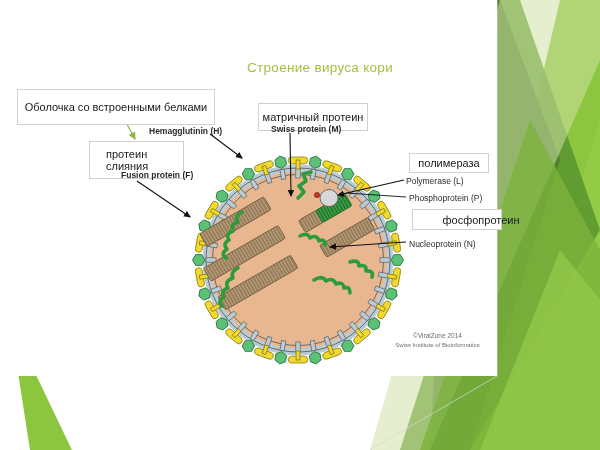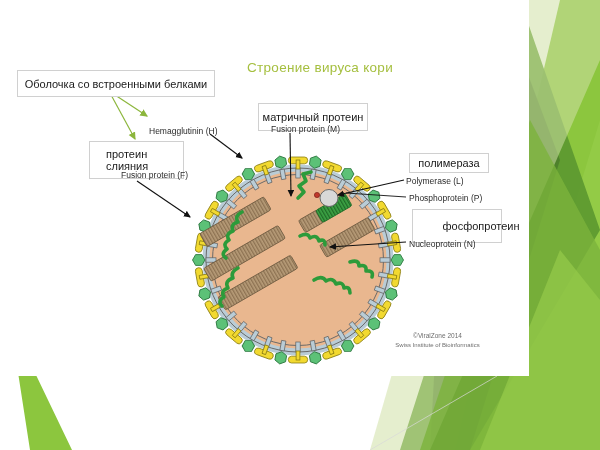--- a/index.html
+++ b/index.html
@@ -10,41 +10,41 @@
     position:relative;
   }
   #slide{position:absolute;inset:0;width:600px;height:450px;overflow:hidden;background:#ffffff;}
 
   
   .facet{position:absolute;pointer-events:none;}
 
   
   #picture{
     position:absolute;left:0px;top:0px;width:497px;height:376px;
-    background:#ffffff;overflow:hidden;padding-left:32px;
+    background:#ffffff;overflow:hidden;
   }
 
   
   #title{
     position:absolute;left:247px;top:60px;
     font-size:13.5px;color:#a5bf3f;letter-spacing:.3px;
     white-space:nowrap;
   }
 
   
   #virus{position:absolute;left:178px;top:140px;width:240px;height:240px;}
 
   
   .lbox{
     position:absolute;background:#ffffff;border:1px solid #d0d0d0;
     box-sizing:border-box;color:#1a1a1a;white-space:nowrap;
     display:flex;align-items:center;justify-content:center;
   }
   .ru{font-size:11px;}
-  .en{position:absolute;font-size:8.5px;font-weight:normal;color:#2b2b2b;white-space:nowrap;}
+  .en{position:absolute;font-size:8.5px;font-weight:bold;color:#2b2b2b;white-space:nowrap;}
   .en.thin{font-weight:normal;}
 
   
   #copyright{
     position:absolute;left:380px;top:332px;width:115px;
     text-align:center;color:#6d6d6d;line-height:1.35;
   }
   #copyright div:first-child{font-size:6.5px;}
   #copyright div:last-child{font-size:6px;}
 
@@ -289,42 +289,42 @@
 
       <line x1="406" y1="242" x2="330" y2="247" stroke="#111" stroke-width="1.1" marker-end="url(#abk)"></line>
     </svg>
 
     <div id="copyright">
       <div>©ViralZone 2014</div>
       <div>Swiss Institute of Bioinformatics</div>
     </div>
   </div>
 
-  <div class="lbox ru" style="left:17px;top:70px;width:198px;height:27px;">
+  <div class="lbox ru" style="left:17px;top:89px;width:198px;height:36px;">
     <span>Оболочка со встроенными белками</span>
   </div>
 
   <div class="en" style="left:149px;top:126px;">Hemagglutinin (H)</div>
 
   <div class="lbox" style="left:89px;top:141px;width:95px;height:38px;flex-direction:column;align-items:flex-start;justify-content:center;padding-left:16px;">
     <span class="ru">протеин</span>
     <span class="ru">слияния</span>
   </div>
   <div class="en" style="left:121px;top:170px;">Fusion protein (F)</div>
 
   <div class="lbox ru" style="left:258px;top:103px;width:110px;height:28px;">
     <span>матричный протеин</span>
   </div>
-  <div class="en" style="left:271px;top:124px;">Fusion protein (M)</div>
+  <div class="en" style="left:271px;top:124px;">Swiss protein (M)</div>
 
   <div class="lbox ru" style="left:409px;top:153px;width:80px;height:20px;justify-content:center;">
     <span>полимераза</span>
   </div>
   <div class="en thin" style="left:406px;top:176px;">Polymerase  (L)</div>
 
   <div class="en thin" style="left:409px;top:193px;">Phosphoprotein (P)</div>
-  <div class="lbox ru" style="left:412px;top:209px;width:90px;height:34px;padding-left:48px;">
+  <div class="lbox ru" style="left:412px;top:209px;width:90px;height:21px;padding-left:48px;">
     <span>фосфопротеин</span>
   </div>
 
   <div class="en thin" style="left:409px;top:239px;">Nucleoprotein  (N)</div>
 
 </div>
 
 </body></html>

